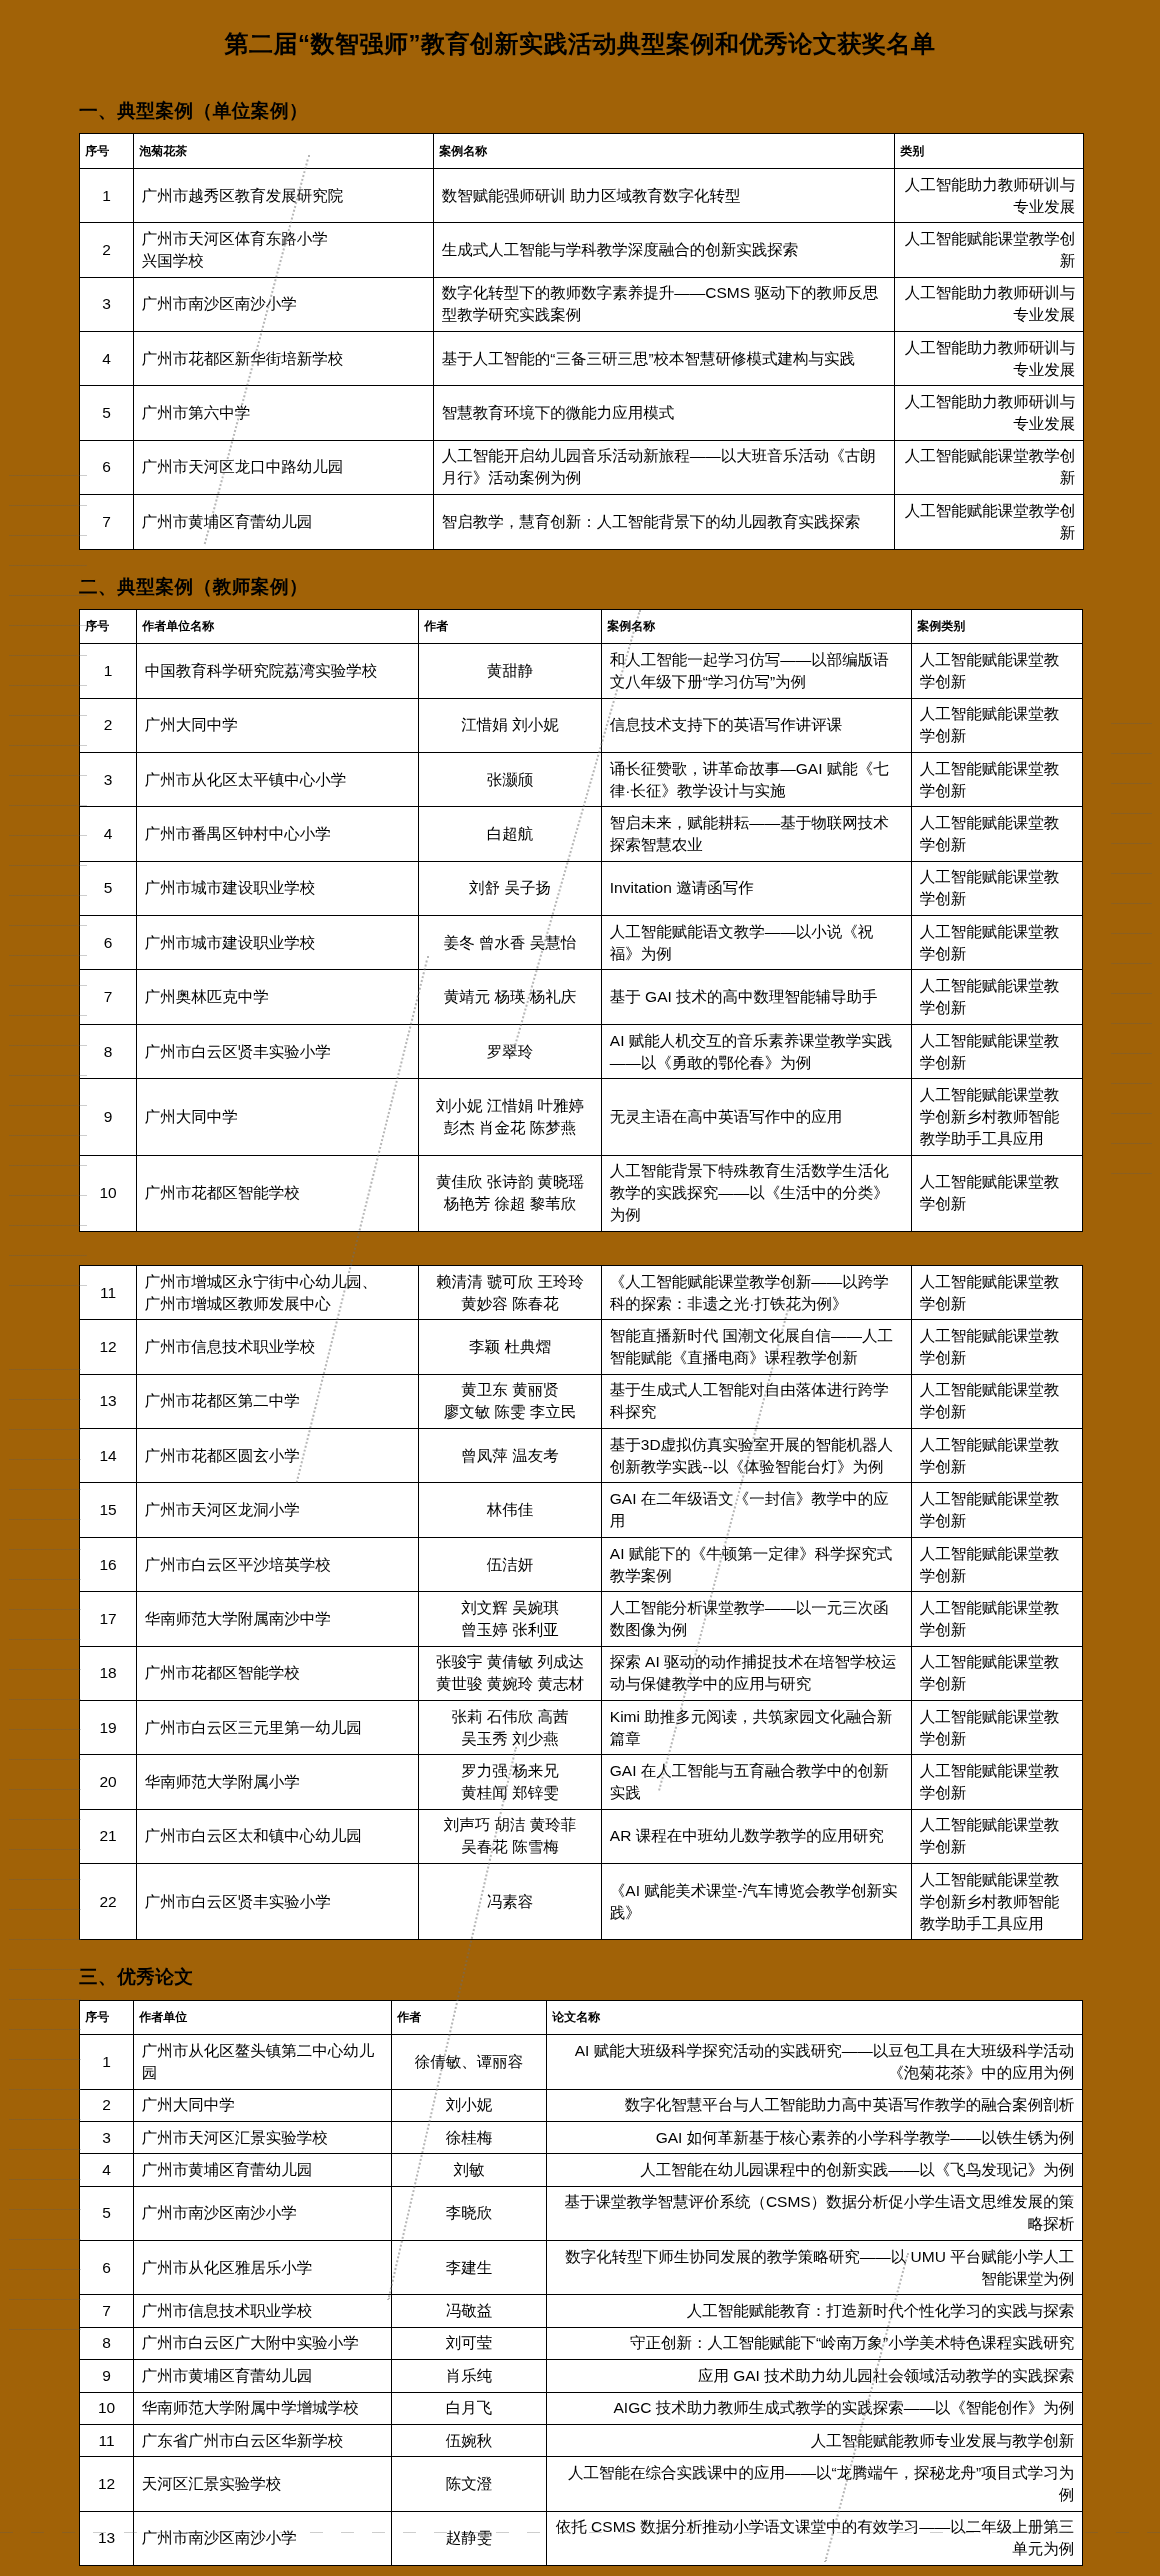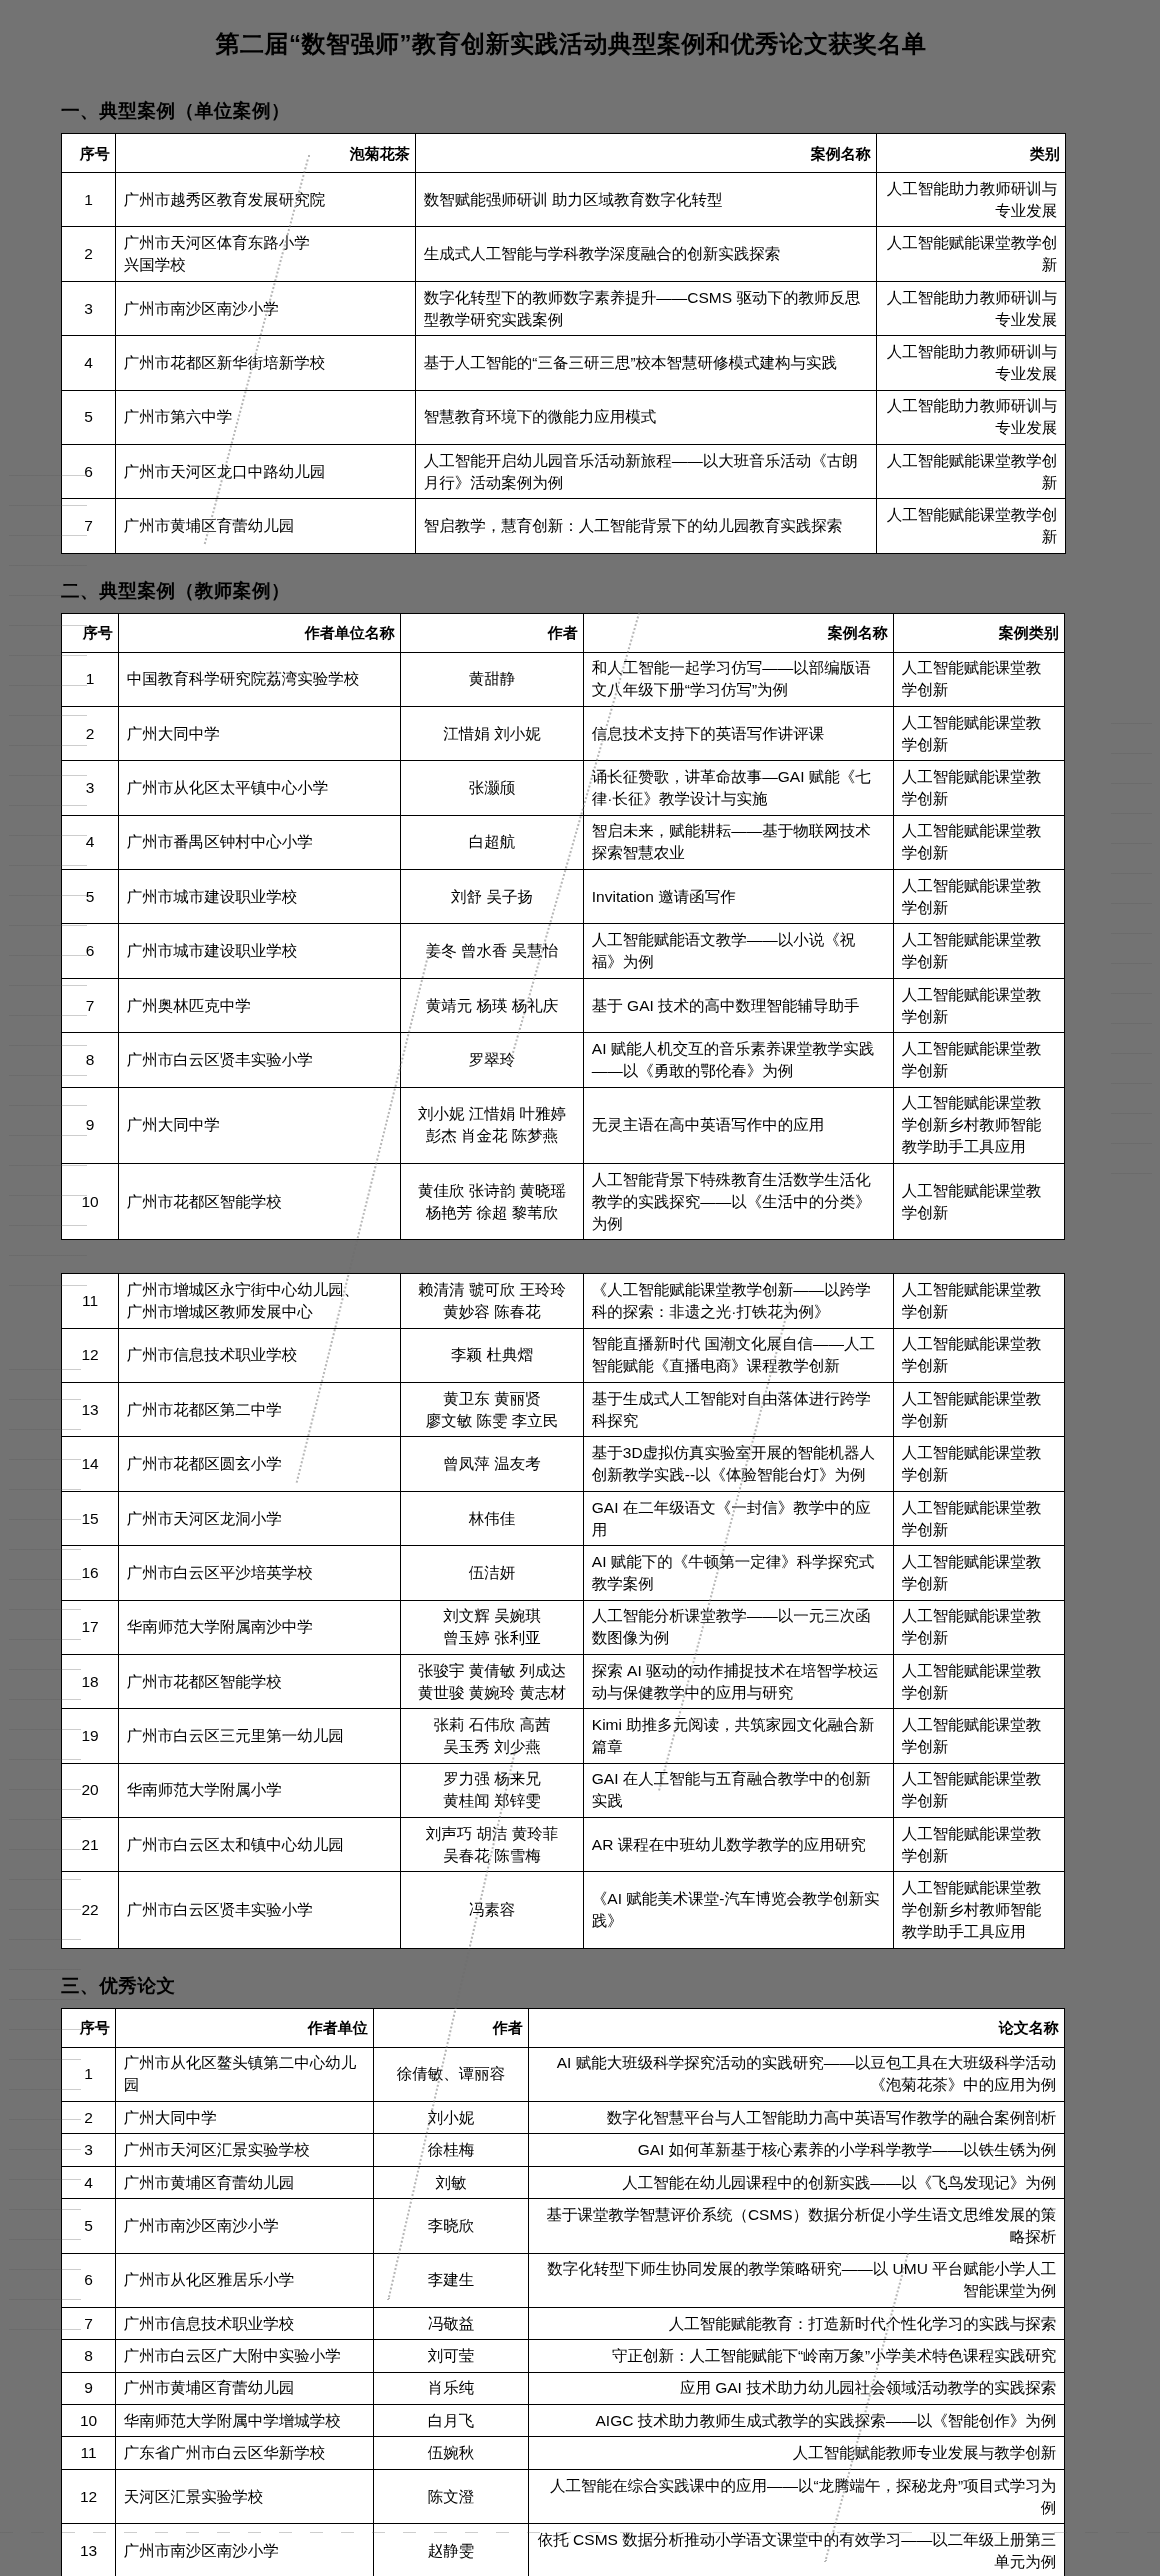--- a/index.html
+++ b/index.html
@@ -1,22 +1,22 @@
 <!DOCTYPE html>
 <html style="font-size:8.3px"><head>
 <meta charset="utf-8">
 <style>
   html,body{margin:0;padding:0;background:#fff;}
   .page{
     position:relative;
     width:1160px;
     height:2576px;
     box-sizing:border-box;
-    padding:22px 79px 0 61px;
-    background:#737373;
+    padding:22px 79px 0 79px;
+    background:#a16207;
     color:#000;
     font-family:"Liberation Sans","DejaVu Sans",sans-serif;
     overflow:hidden;
   }
   .doc-title{
     margin:6.2px 0 38px 0;
     font-size:24px;
     font-weight:bold;
     text-align:center;
     letter-spacing:0.5px;
@@ -29,23 +29,23 @@
   }
   .sec-heading.first{margin-top:0;}
   table.award{
     table-layout:fixed;
     width:1003px;
     border-collapse:collapse;
     background:#fff;
   }
   table.award th{
     border:1.6px solid #000;
-    font-size:15px;
+    font-size:12px;
     font-weight:bold;
-    text-align:right;
+    text-align:left;
     padding:8.3px 5.2px;
     line-height:1.4;
   }
   table.award td{
     border:1.6px solid #000;
     font-size:15.5px;
     line-height:1.42;
     padding:4.7px 7.8px;
     vertical-align:middle;
     white-space:pre-line;

